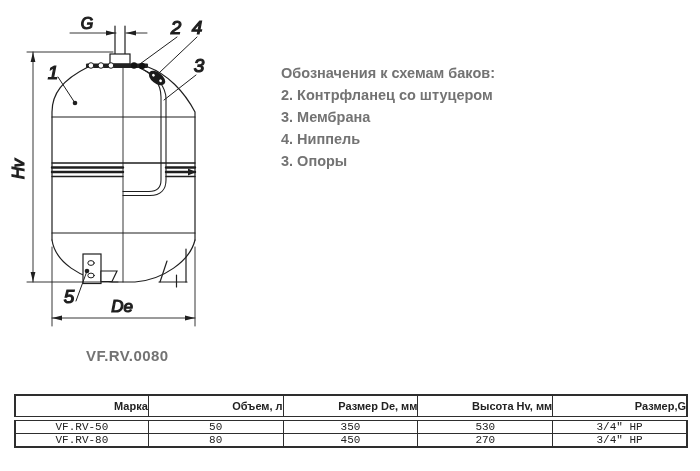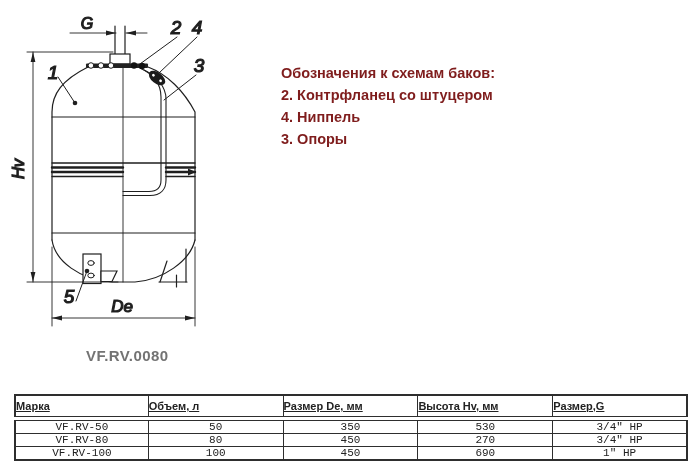--- a/index.html
+++ b/index.html
@@ -9,33 +9,32 @@
   }
   
   .drawing-svg{position:absolute;left:0;top:0;}
   .model-label{
     position:absolute;left:86px;top:347px;font-size:15px;font-weight:700;
     letter-spacing:.4px;color:#737373;
   }
   
   .legend{position:absolute;left:281px;top:62px;width:400px;}
   .legend-title,.legend-item{
-    font-size:14.5px;font-weight:600;line-height:22px;color:#7f1d1d;white-space:nowrap;
+    font-size:14.5px;font-weight:600;line-height:22px;color:#737373;white-space:nowrap;
   }
   
   .spec-table-wrap{position:absolute;left:14px;top:394px;width:674px;}
   table.spec{
     width:100%;table-layout:fixed;border-collapse:separate;border-spacing:0;
     font-size:11px;color:#222;
   }
   table.spec th{
-    font-weight:700;height:20px;text-align:left;vertical-align:middle;
+    font-weight:700;height:20px;text-align:right;vertical-align:middle;
     border-top:2px solid #2e2e2e;border-bottom:1px solid #2e2e2e;border-right:1px solid #2e2e2e;
     padding:0;
-    text-decoration:underline;
   }
   table.spec th:first-child{border-left:2px solid #2e2e2e;}
   table.spec th:last-child{border-right:2px solid #2e2e2e;}
   table.spec tbody::before{content:"";display:table-row;height:3px;}
   table.spec td{
     font-weight:400;height:12px;text-align:center;vertical-align:middle;
     border-bottom:1px solid #2e2e2e;border-right:1px solid #2e2e2e;padding:0;font-family:Liberation Mono, monospace;
   }
   table.spec td:first-child{border-left:2px solid #2e2e2e;}
   table.spec td:last-child{border-right:2px solid #2e2e2e;}
@@ -142,20 +141,21 @@
     <text class="dim-label" font-size="19" text-anchor="middle" x="197" y="34">4</text>
     <text class="dim-label" font-size="19" text-anchor="middle" x="199" y="72">3</text>
     <text class="dim-label" font-size="19" text-anchor="middle" x="69" y="303">5</text>
   </svg>
 
   <div class="model-label">VF.RV.0080</div>
 
   <div class="legend">
     <div class="legend-title">Обозначения к схемам баков:</div>
     <div class="legend-item">2. Контрфланец со штуцером</div>
+    <div class="legend-item">3. Мембрана</div>
     <div class="legend-item">4. Ниппель</div>
     <div class="legend-item">3. Опоры</div>
   </div>
 
   <div class="spec-table-wrap">
     <table class="spec">
       <thead>
         <tr>
           <th>Марка</th>
           <th>Объем, л</th>
@@ -172,24 +172,17 @@
           <td>530</td>
           <td>3/4" НР</td>
         </tr>
         <tr>
           <td>VF.RV-80</td>
           <td>80</td>
           <td>450</td>
           <td>270</td>
           <td>3/4" НР</td>
         </tr>
-        <tr>
-          <td>VF.RV-100</td>
-          <td>100</td>
-          <td>450</td>
-          <td>690</td>
-          <td>1" НР</td>
-        </tr>
       </tbody>
     </table>
   </div>
 
 </div>
 
 </body></html>

